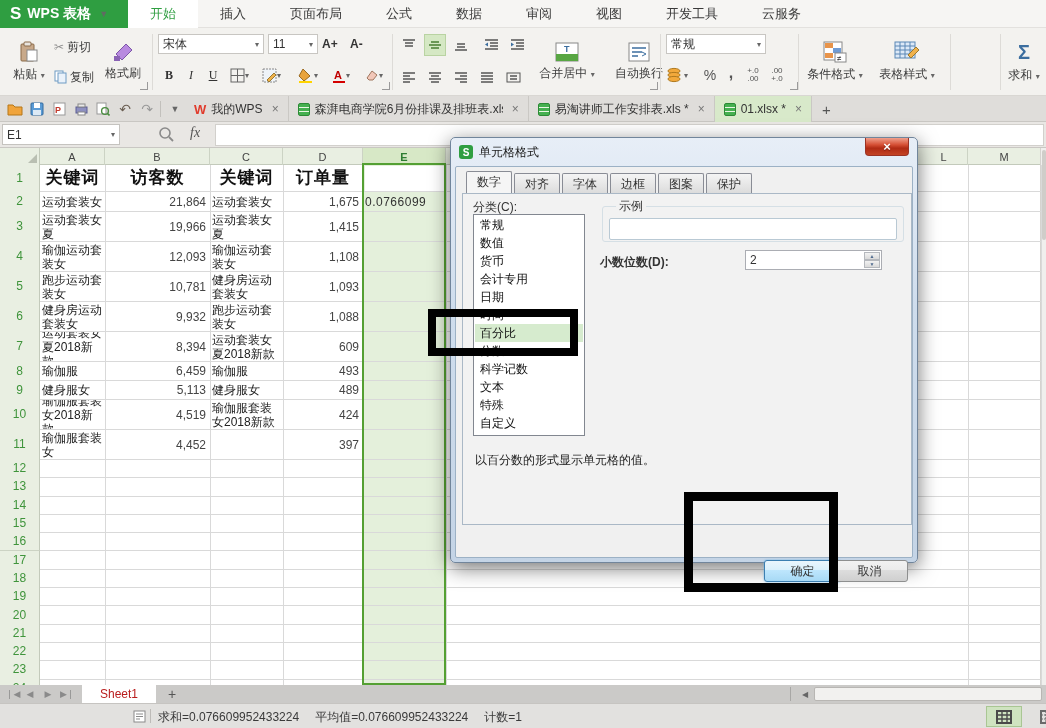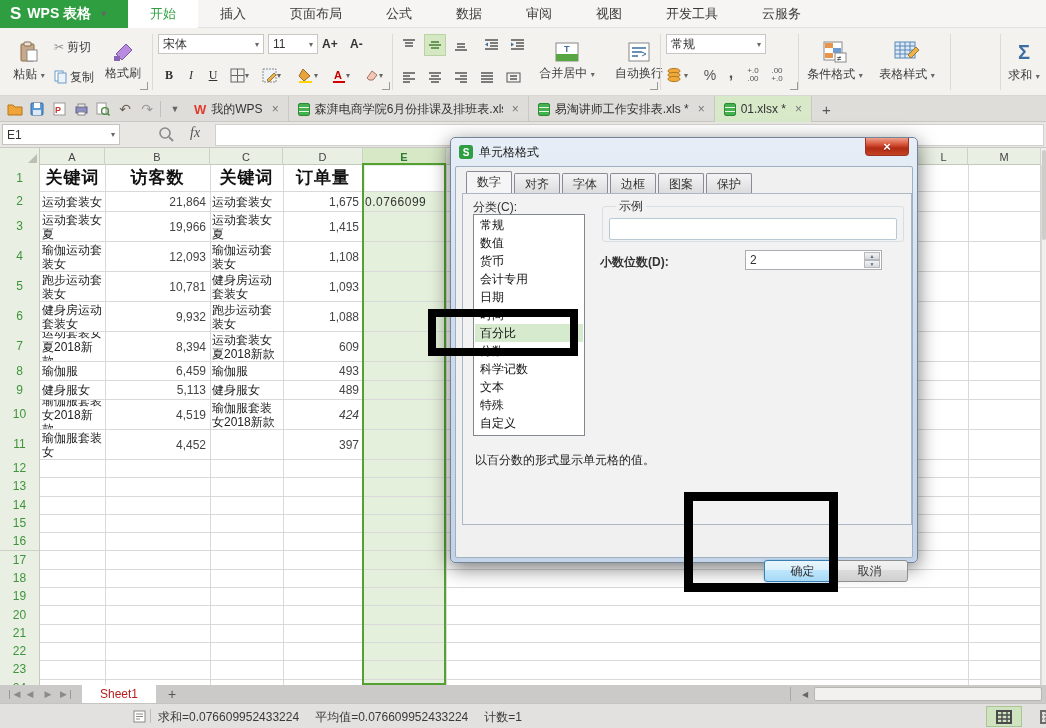--- a/index.html
+++ b/index.html
@@ -512,21 +512,21 @@
           <div class="cell" style="left: 0px; width: 65px;">健身服女</div>
           <div class="cell num" style="left: 65px; width: 105px;">5,113</div>
           <div class="cell" style="left: 170px; width: 73px;">健身服女</div>
           <div class="cell num" style="left: 243px; width: 80px;">489</div>
         </div>
         <div class="grow" style="top: 235px; height: 30px;">
           <div class="rowhead">10</div>
           <div class="cell" style="left: 0px; width: 65px;">瑜伽服套装女2018新款</div>
           <div class="cell num" style="left: 65px; width: 105px;">4,519</div>
           <div class="cell" style="left: 170px; width: 73px;">瑜伽服套装女2018新款</div>
-          <div class="cell num" style="left: 243px; width: 80px; font-style: italic;">424</div>
+          <div class="cell num" style="left: 243px; width: 80px;">424</div>
         </div>
         <div class="grow" style="top: 265px; height: 30px;">
           <div class="rowhead">11</div>
           <div class="cell" style="left: 0px; width: 65px;">瑜伽服套装女</div>
           <div class="cell num" style="left: 65px; width: 105px;">4,452</div>
           <div class="cell" style="left: 170px; width: 73px; margin-top: 31px;">速干运动套装女</div>
           <div class="cell num" style="left: 243px; width: 80px;">397</div>
         </div>
         <div class="grow" style="top: 295px; height: 18.3px;">
           <div class="rowhead">12</div>

